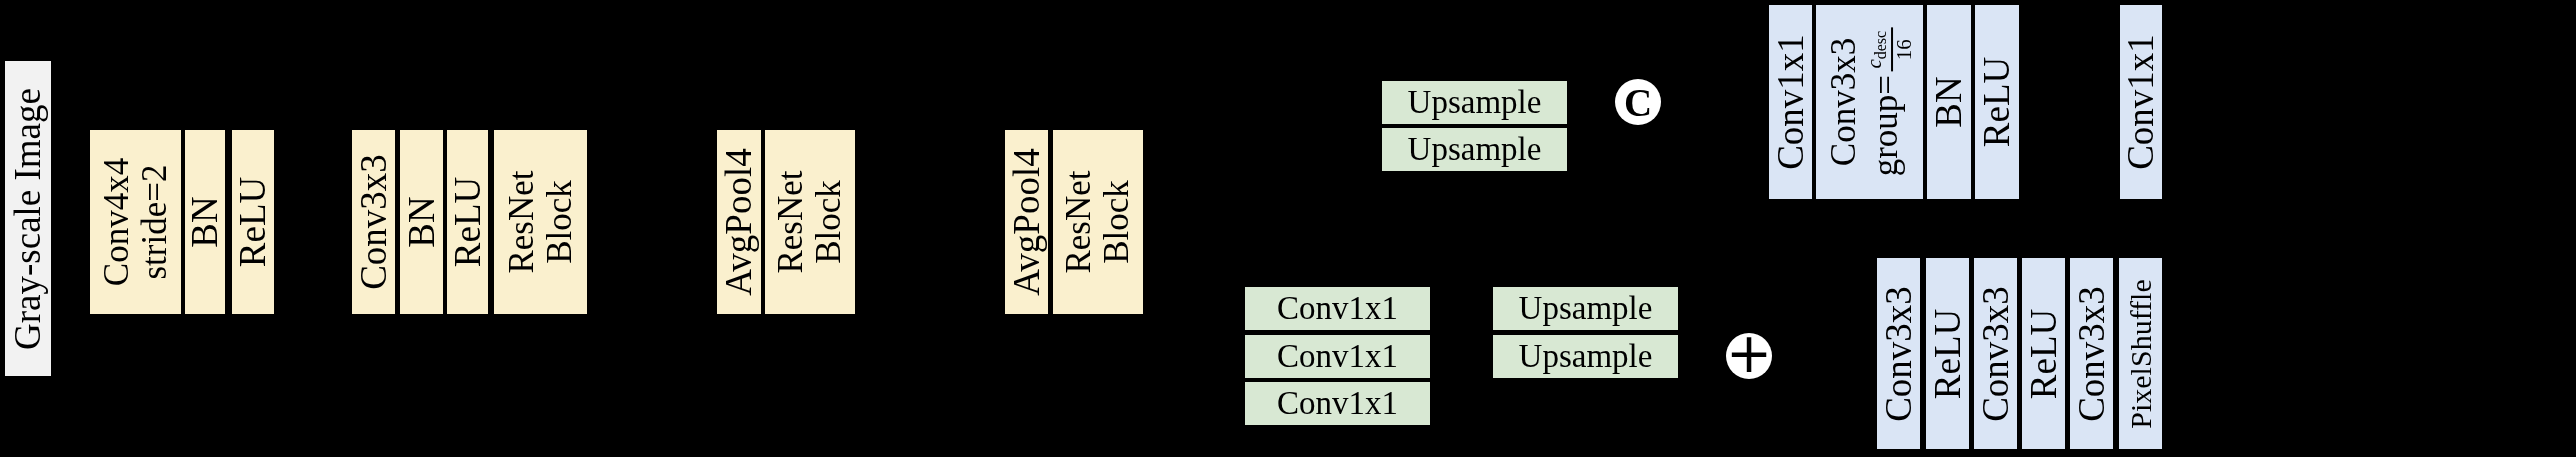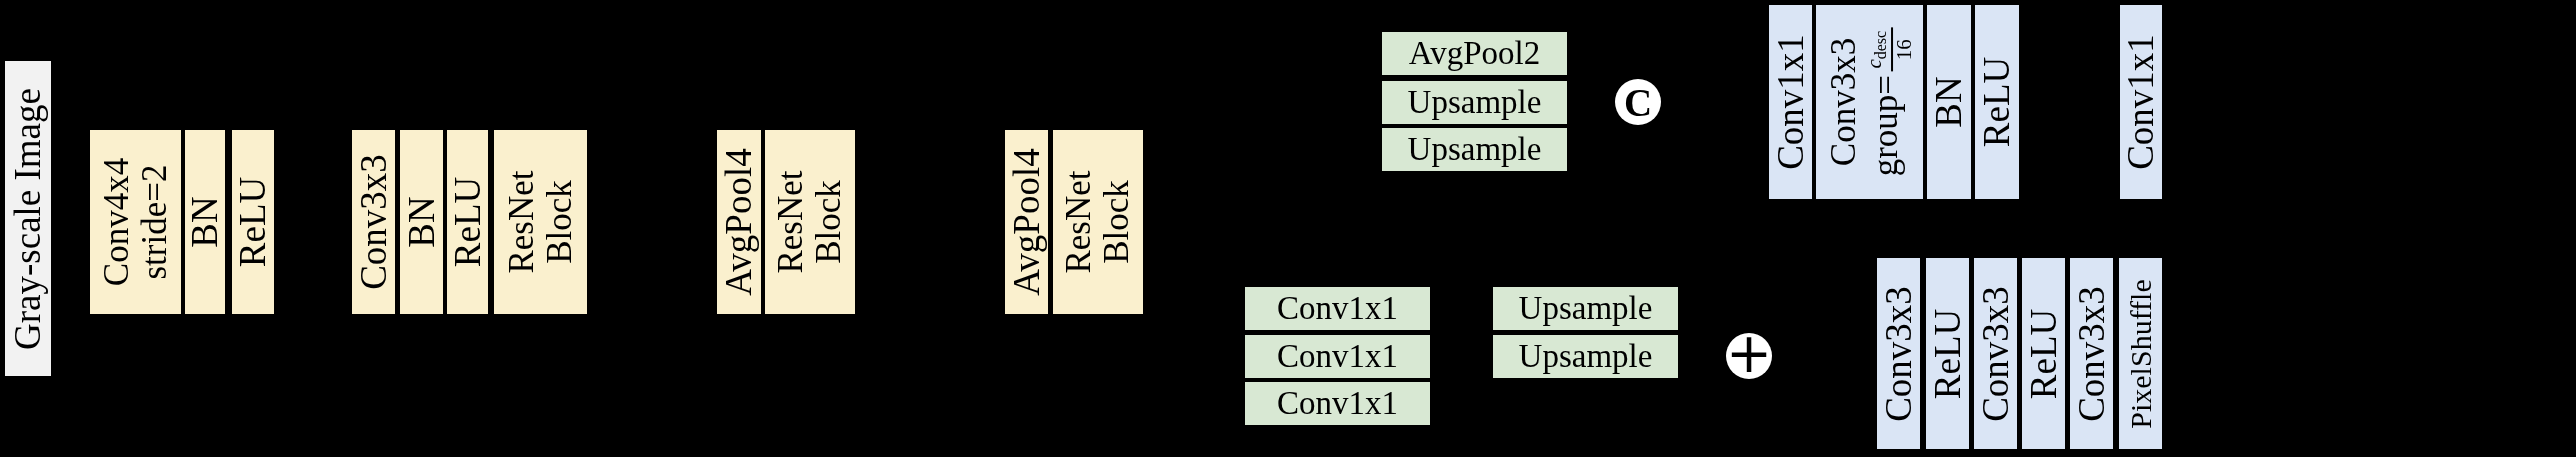--- a/index.html
+++ b/index.html
@@ -82,23 +82,20 @@
   <div class="box yellow" style="left:1004px;top:129px;width:45px;height:186px;">
     <div class="vlabel">AvgPool4</div>
   </div>
   <div class="box yellow" style="left:1052px;top:129px;width:92px;height:186px;">
     <div class="vlabel two">
       <div>ResNet</div>
       <div>Block</div>
     </div>
   </div>
 
-  <div class="box green hbox" style="left:1381px;top:31px;width:187px;height:45px;">
-    <div class="hlabel">AvgPool2</div>
-  </div>
   <div class="box green hbox" style="left:1381px;top:80px;width:187px;height:45px;">
     <div class="hlabel">Upsample</div>
   </div>
   <div class="box green hbox" style="left:1381px;top:127px;width:187px;height:45px;">
     <div class="hlabel">Upsample</div>
   </div>
 
   <div class="node" style="left:1615px;top:79px;">
     <span class="concat-glyph">C</span>
   </div>

